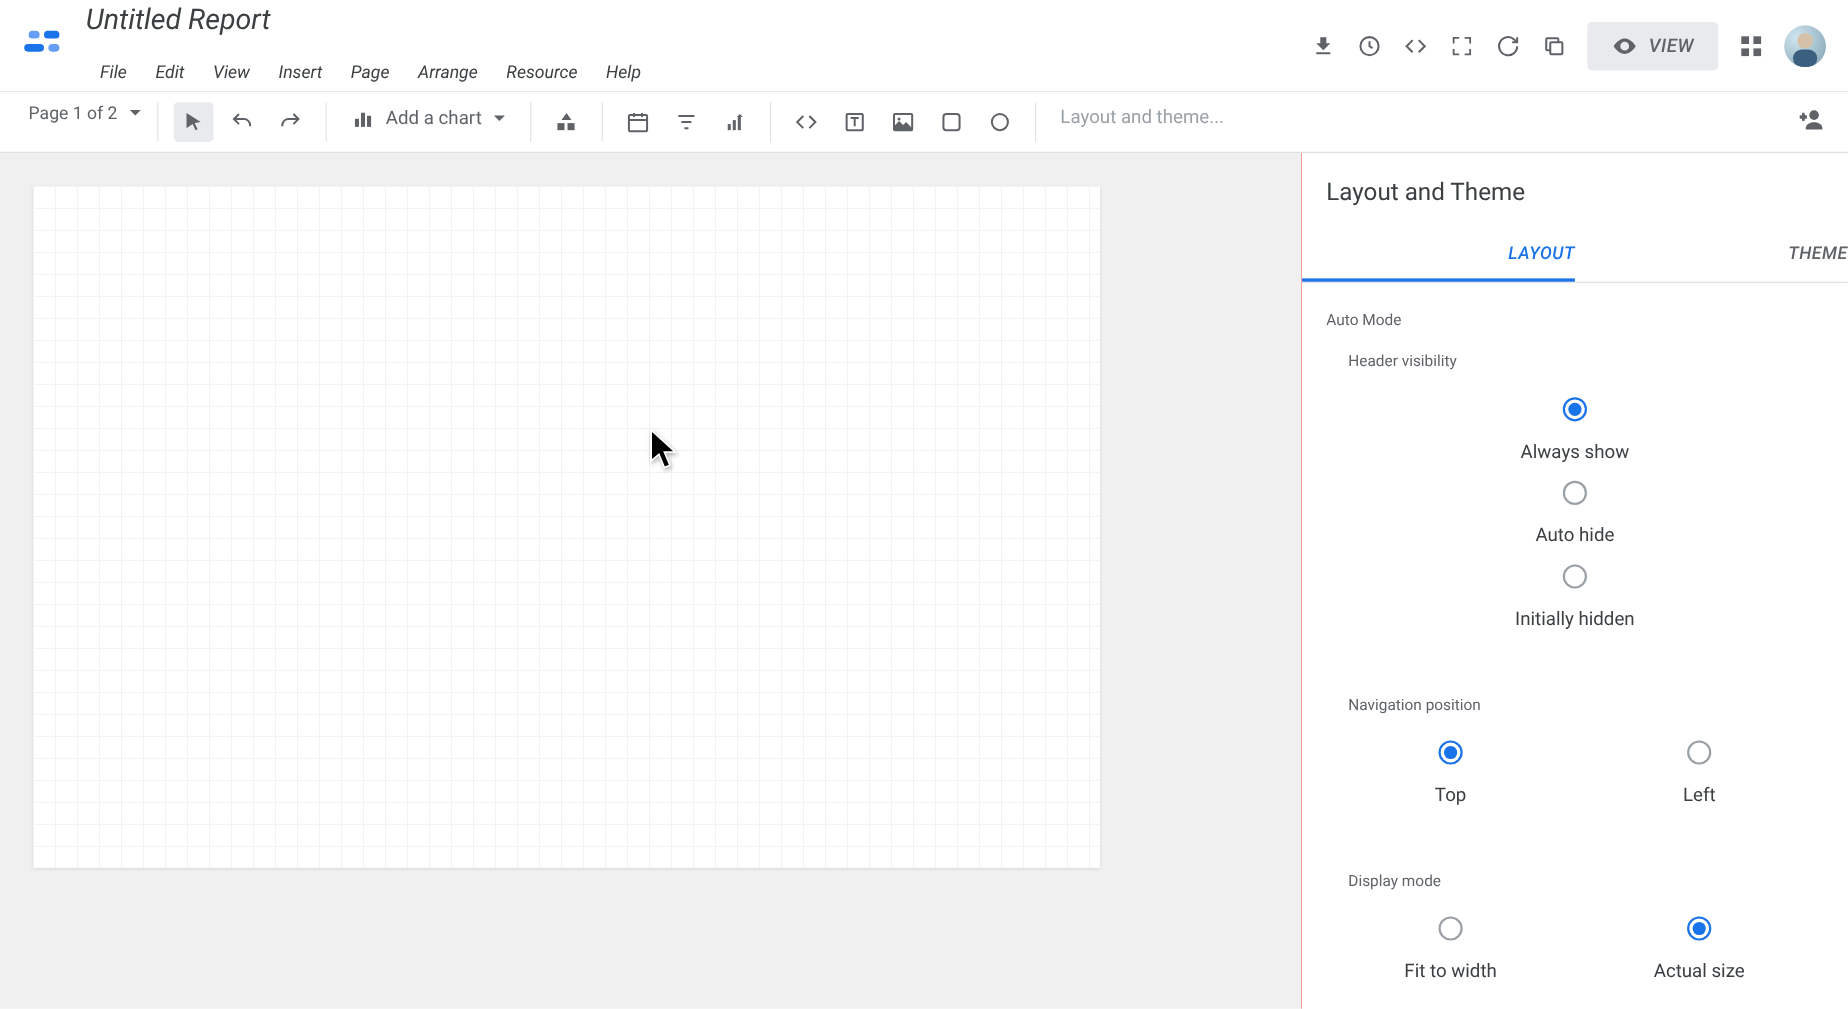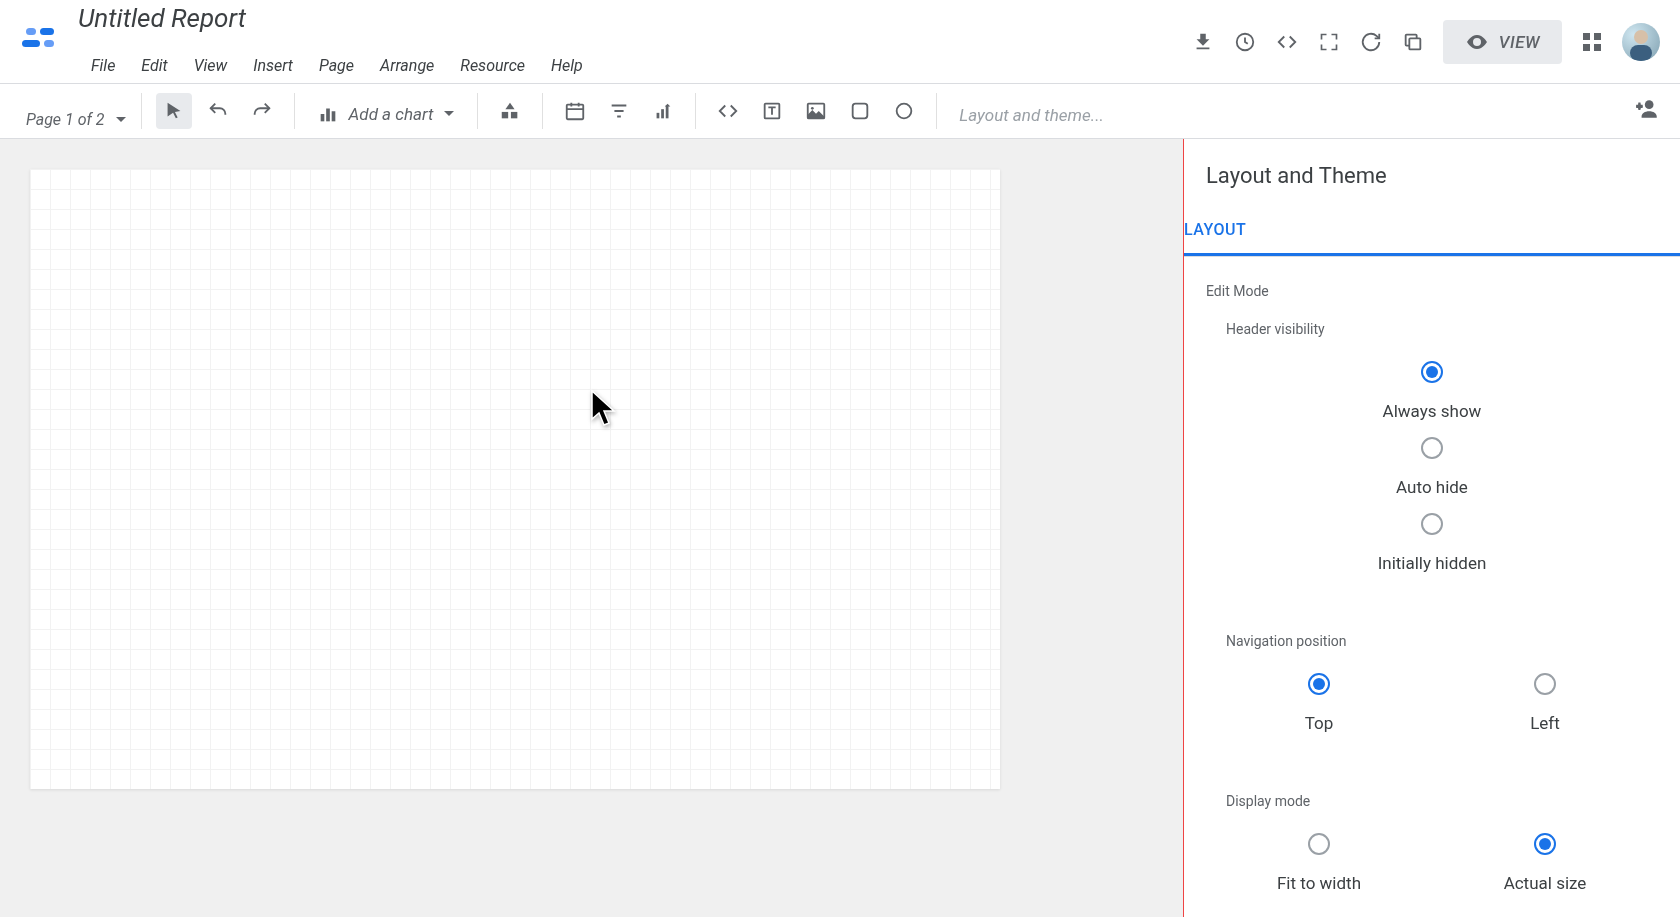--- a/index.html
+++ b/index.html
@@ -15,21 +15,21 @@
 .header-right { display: flex; align-items: center; gap: 18px; }
 .header-icon { width: 24px; height: 24px; display: flex; align-items: center; justify-content: center; color: #5f6368; cursor: pointer; }
 .view-btn { display: flex; align-items: center; gap: 10px; background: #e8eaed; padding: 10px 22px; border-radius: 4px; cursor: pointer; }
 .view-btn svg { color: #5f6368; }
 .view-btn span { font-size: 17px; font-weight: 500; color: #5f6368; letter-spacing: 0.5px; }
 .apps-grid { width: 24px; height: 24px; cursor: pointer; }
 .avatar { width: 38px; height: 38px; border-radius: 50%; background: radial-gradient(circle at 30% 30%, #cfe6f0, #7fa0b0); overflow: hidden; cursor: pointer; }
 
 
 .toolbar { display: flex; align-items: center; height: 55px; background: #fff; border-bottom: 1px solid #dadce0; padding: 0 20px; gap: 0; }
-.tool-group { display: flex; align-items: flex-end; gap: 8px; padding: 0 14px; border-right: 1px solid #e0e0e0; height: 36px; font-style: italic; }
+.tool-group { display: flex; align-items: flex-start; gap: 8px; padding: 0 14px; border-right: 1px solid #e0e0e0; height: 36px; }
 .tool-group:first-child { padding-left: 6px; }
 .tool-group.last { border-right: none; }
 .page-select { display: flex; align-items: center; gap: 10px; font-size: 16px; color: #5f6368; cursor: pointer; }
 .tool-btn { width: 36px; height: 36px; display: flex; align-items: center; justify-content: center; color: #5f6368; cursor: pointer; border-radius: 4px; }
 .tool-btn.active { background: #e8eaed; }
 .tool-btn svg { width: 22px; height: 22px; }
 .add-chart { display: flex; align-items: center; gap: 10px; font-size: 17px; color: #5f6368; cursor: pointer; padding: 4px 8px; }
 .layout-input { font-size: 17px; color: #9aa0a6; padding: 4px 8px; cursor: text; flex: 1; }
 .add-person { margin-left: auto; color: #5f6368; cursor: pointer; }
 
@@ -37,21 +37,21 @@
 .main { display: flex; height: calc(100vh - 139px); }
 .canvas-area { flex: 1; background: #f0f0f0; padding: 30px 30px; overflow: auto; position: relative; }
 .canvas { width: 970px; height: 620px; background: #fff; background-image: linear-gradient(#f2f2f2 1px, transparent 1px), linear-gradient(90deg, #f2f2f2 1px, transparent 1px); background-size: 20px 20px; box-shadow: 0 1px 3px rgba(0,0,0,0.1); position: relative; }
 .cursor-overlay { position: absolute; left: 590px; top: 250px; }
 .cursor-overlay svg { filter: drop-shadow(1px 2px 2px rgba(0,0,0,0.3)); }
 
 
 .side-panel { width: 497px; background: #fff; border-left: 1px solid #ef4444; overflow-y: auto; padding: 24px 0 0 0; }
 .panel-title { font-size: 22px; color: #3c4043; padding: 0 22px 18px; }
 .panel-tabs { display: flex; border-bottom: 1px solid #dadce0; }
-.panel-tab { flex: 1; text-align: left; padding: 14px 0; font-size: 16px; font-weight: 500; color: #5f6368; cursor: pointer; letter-spacing: 0.5px; }
+.panel-tab { flex: 1; text-align: right; padding: 14px 0; font-size: 16px; font-weight: 500; color: #5f6368; cursor: pointer; letter-spacing: 0.5px; font-style: italic; }
 .panel-tab.active { color: #1a73e8; border-bottom: 3px solid #1a73e8; }
 .panel-body { padding: 26px 22px; }
 .section-label { font-size: 14px; color: #5f6368; margin-bottom: 12px; }
 .sub-label { font-size: 14px; color: #5f6368; margin: 22px 0 16px 20px; }
 .radio-row { display: flex; align-items: center; gap: 18px; padding: 8px 20px; cursor: pointer; flex-direction: column; }
 .radio-row .radio { width: 22px; height: 22px; border-radius: 50%; border: 2px solid #9aa0a6; display: flex; align-items: center; justify-content: center; flex-shrink: 0; }
 .radio-row .radio.checked { border-color: #1a73e8; }
 .radio-row .radio.checked::after { content: ''; width: 12px; height: 12px; background: #1a73e8; border-radius: 50%; }
 .radio-row span { font-size: 17px; color: #3c4043; }
 .radio-grid { display: grid; grid-template-columns: 1fr 1fr; gap: 10px 0; padding: 0; }
@@ -263,23 +263,24 @@
       <svg width="28" height="40" viewBox="0 0 28 40">
           <path d="M2 2 L2 30 L9 24 L14 36 L19 34 L14 22 L24 22 Z" fill="#000" stroke="#fff" stroke-width="1.5"></path>
         </svg>
     </div>
   </div>
 
   <div class="side-panel">
     <div class="panel-title">Layout and Theme</div>
     <div class="panel-tabs">
       <div class="panel-tab active">LAYOUT</div>
+      <div class="panel-tab">THEME</div>
     </div>
     <div class="panel-body">
-      <div class="section-label">Edit Mode</div>
+      <div class="section-label">Auto Mode</div>
       <div class="sub-label">Header visibility</div>
       <div class="radio-row">
         <div class="radio checked"></div>
         <span>Always show</span>
       </div>
       <div class="radio-row">
         <div class="radio"></div>
         <span>Auto hide</span>
       </div>
       <div class="radio-row">

